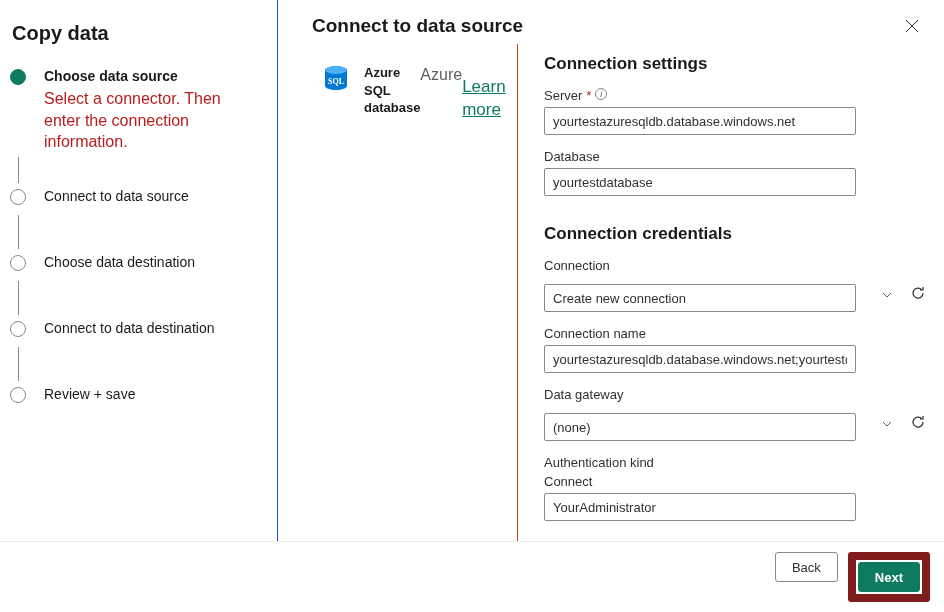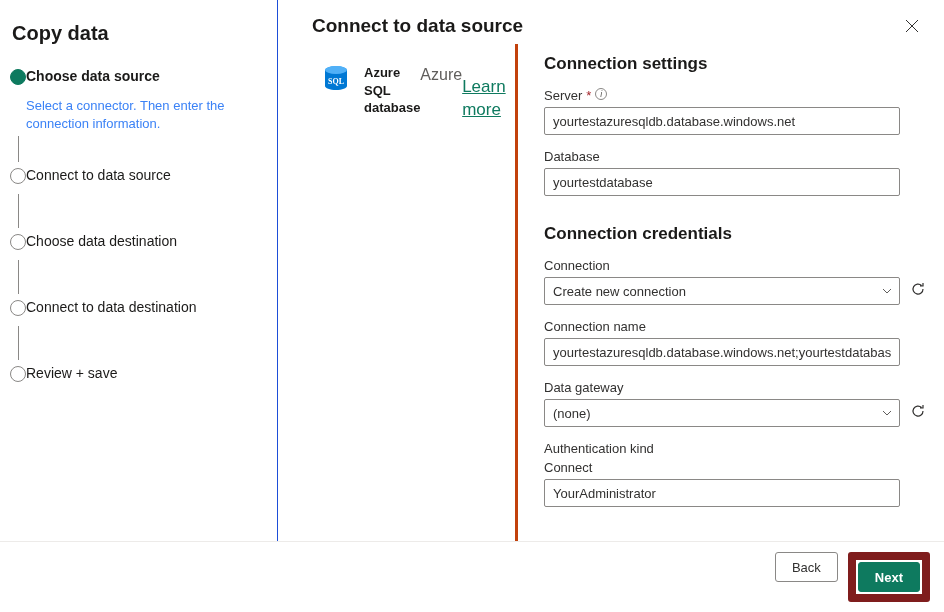--- a/index.html
+++ b/index.html
@@ -30,21 +30,21 @@
   }
   .sidebar-title {
     font-size: 20px;
     font-weight: 600;
     margin: 4px 0 22px 2px;
   }
   .steps { position: relative; }
   .step {
     display: flex;
     align-items: flex-start;
-    gap: 0;
+    gap: 18px;
     position: relative;
     min-height: 24px;
     cursor: pointer;
   }
   .step .marker {
     width: 16px; height: 16px;
     border: 1px solid #8a8886;
     border-radius: 50%;
     background: #fff;
     margin-top: 2px;
@@ -57,23 +57,23 @@
   .step.active .marker::after {
     content: "";
   }
   .step .label {
     font-size: 14px;
     color: #1b1a19;
     padding-top: 1px;
   }
   .step.active .label { font-weight: 600; }
   .step .subtext {
-    font-size: 13px;
-    color: #3b82f6;
-    margin-top: 13px;
+    font-size: 16px;
+    color: #b91c1c;
+    margin-top: 4px;
     line-height: 1.35;
   }
   .connector {
     width: 1px;
     height: 34px;
     background: #8a8886;
     margin: 4px 0 4px 8px;
   }
   .connector.long { height: 26px; }
   .step.first-step { margin-bottom: 0; }
@@ -106,21 +106,21 @@
   .main-content {
     display: flex;
     flex: 1;
     min-height: 0;
     padding-left: 34px;
   }
   .source-col {
     width: 206px;
     padding-top: 14px;
     padding-right: 24px;
-    border-right: 3px solid #c2410c;
+    border-right: 1px solid #c2410c;
   }
   .source-item {
     display: flex;
     gap: 12px;
     padding: 6px 8px;
     border-radius: 4px;
     cursor: pointer;
   }
   .sql-icon {
     width: 32px; height: 32px;
@@ -152,41 +152,42 @@
   .req { color: #a4262c; }
   .info-icon {
     width: 12px; height: 12px;
     border: 1px solid #8a8886;
     border-radius: 50%;
     display: inline-flex; align-items: center; justify-content: center;
     font-size: 9px; color: #605e5c;
     font-style: italic;
   }
   .input-text, .select-box {
-    width: 356px;
+    width: 312px;
     height: 28px;
     border: 1px solid #8a8886;
     border-radius: 2px;
     padding: 0 8px;
     font-size: 13px;
     font-family: inherit;
     color: #323130;
     background: #fff;
     outline: none;
   }
   .input-row {
     display: flex;
     align-items: center;
     gap: 10px;
     margin-bottom: 14px;
   }
   .select-box {
     appearance: none;
     background: #fff;
     position: relative;
+    margin-top: 7px;
   }
   .select-wrap {
     position: relative;
     width: 356px;
   }
   .select-wrap .chev {
     position: absolute;
     right: 8px; top: 50%;
     transform: translateY(-50%);
     pointer-events: none;

